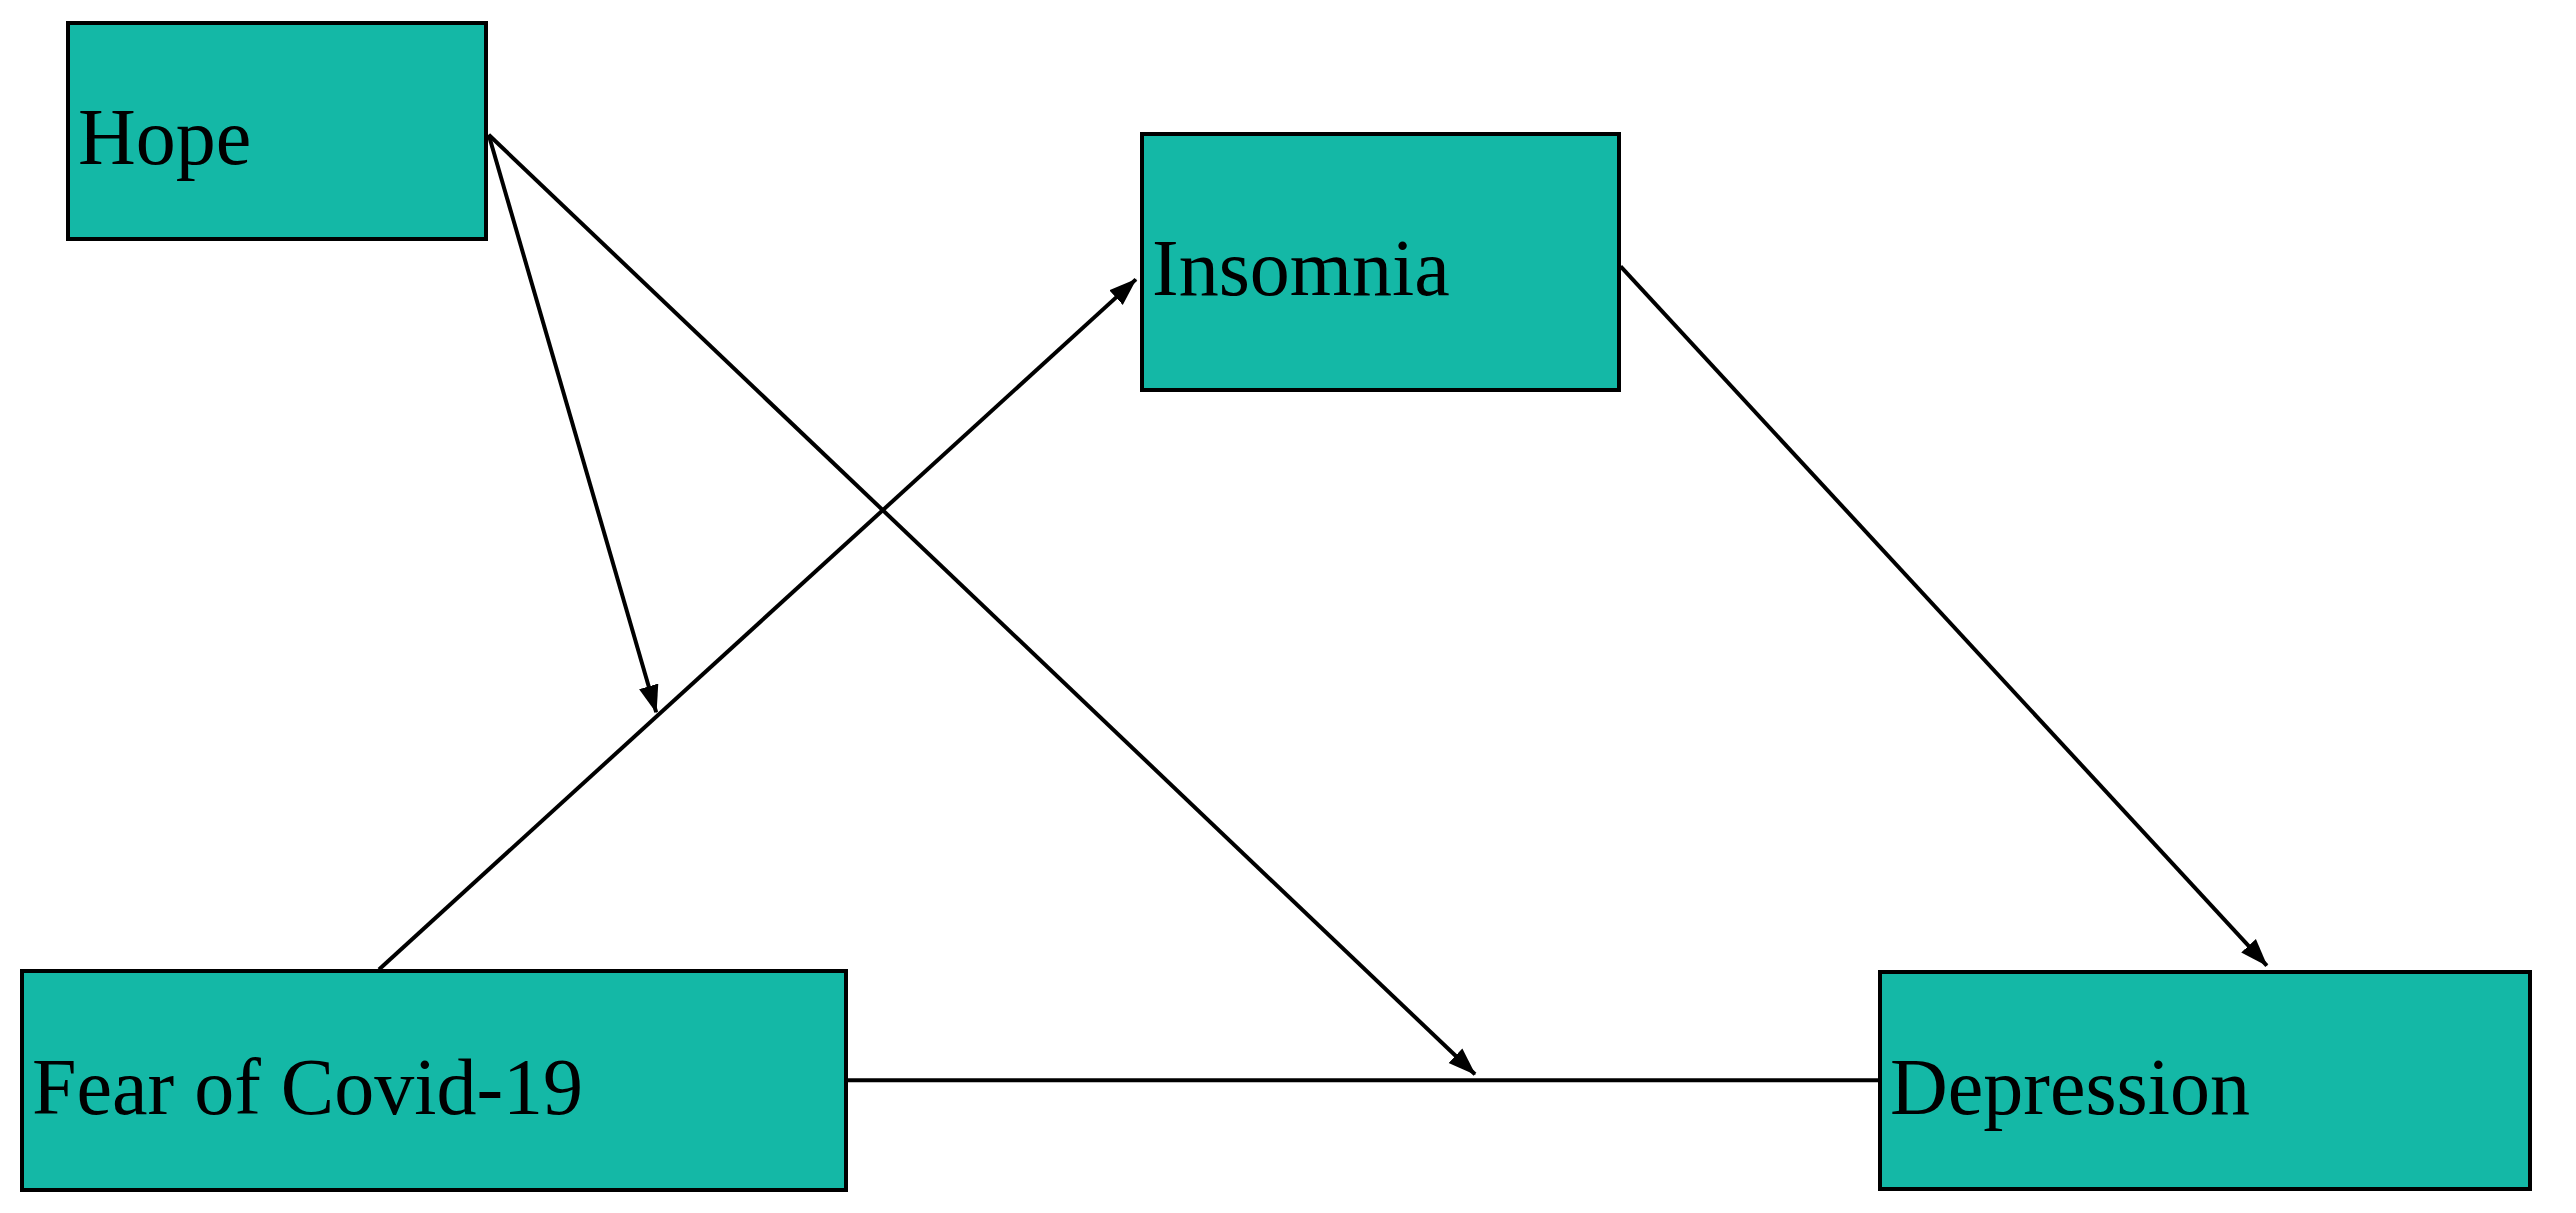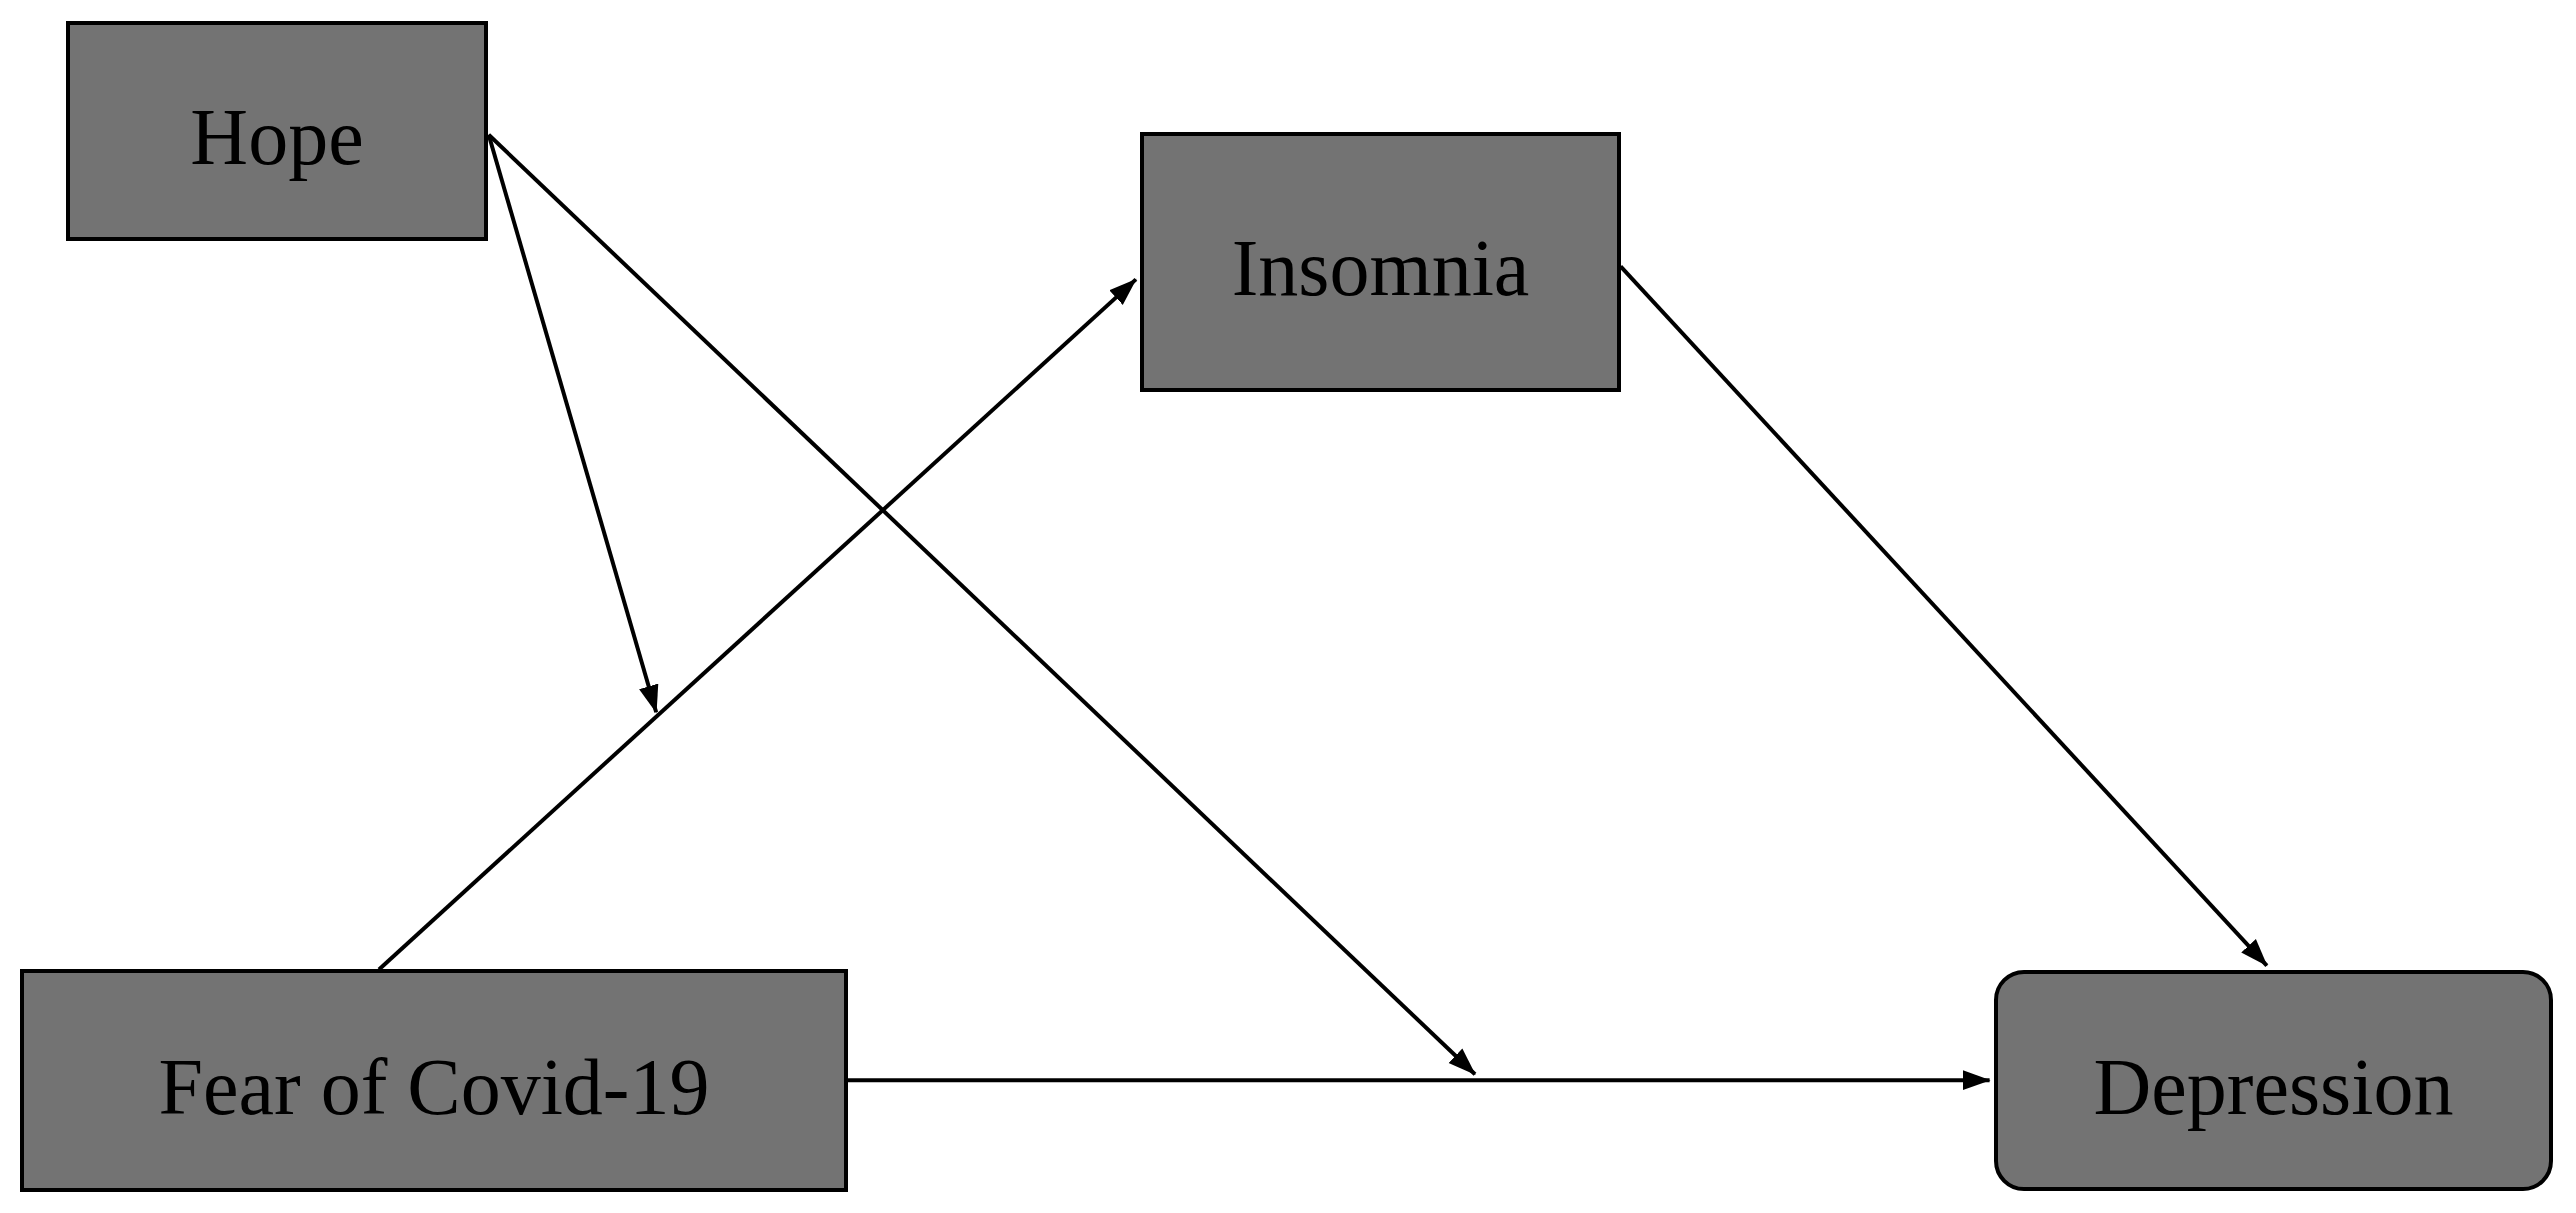--- a/index.html
+++ b/index.html
@@ -19,37 +19,37 @@
     position: absolute;
     left: 0;
     top: 0;
     width: 100%;
     height: 100%;
     display: block;
   }
   .node {
     position: absolute;
     box-sizing: border-box;
-    background: #737373;
+    background: #14b8a6;
     border: 4px solid #000000;
     display: flex;
     align-items: center;
-    justify-content: center;
+    padding-left: 8px;
   }
   .node .label {
     font-size: 80px;
     line-height: 1;
     color: #000000;
     white-space: nowrap;
     transform: translateY(6px);
   }
   .node-hope       { left: 66px;   top: 21px;  width: 422px; height: 220px; }
   .node-insomnia   { left: 1140px; top: 132px; width: 481px; height: 260px; }
   .node-fear       { left: 20px;   top: 969px; width: 828px; height: 223px; }
-  .node-depression { left: 1994px; top: 970px; width: 559px; height: 221px; border-radius: 30px; }
+  .node-depression { left: 1878px; top: 970px; width: 654px; height: 221px; }
 </style>
 </head>
 <body>
 
 <div class="canvas">
 
   <svg class="edges" width="2576" height="1214" viewBox="0 0 2583 1217" xmlns="http://www.w3.org/2000/svg">
     <defs>
       <marker id="arrowhead" markerUnits="userSpaceOnUse" viewBox="0 0 30 24" markerWidth="30" markerHeight="24" refX="27" refY="12" orient="auto">
         <polygon points="0,2 28,12 0,22" fill="#000000"></polygon>

